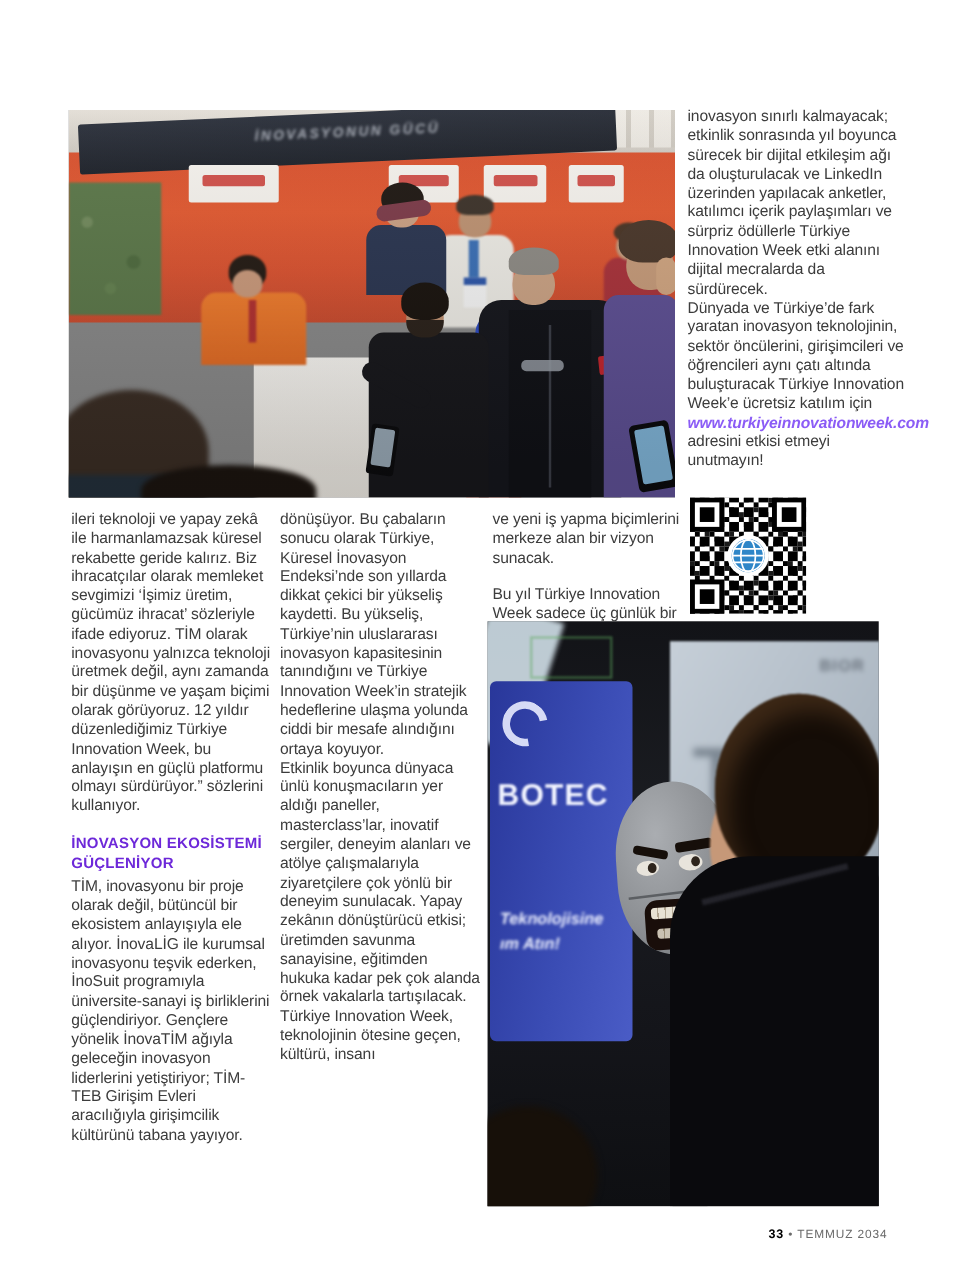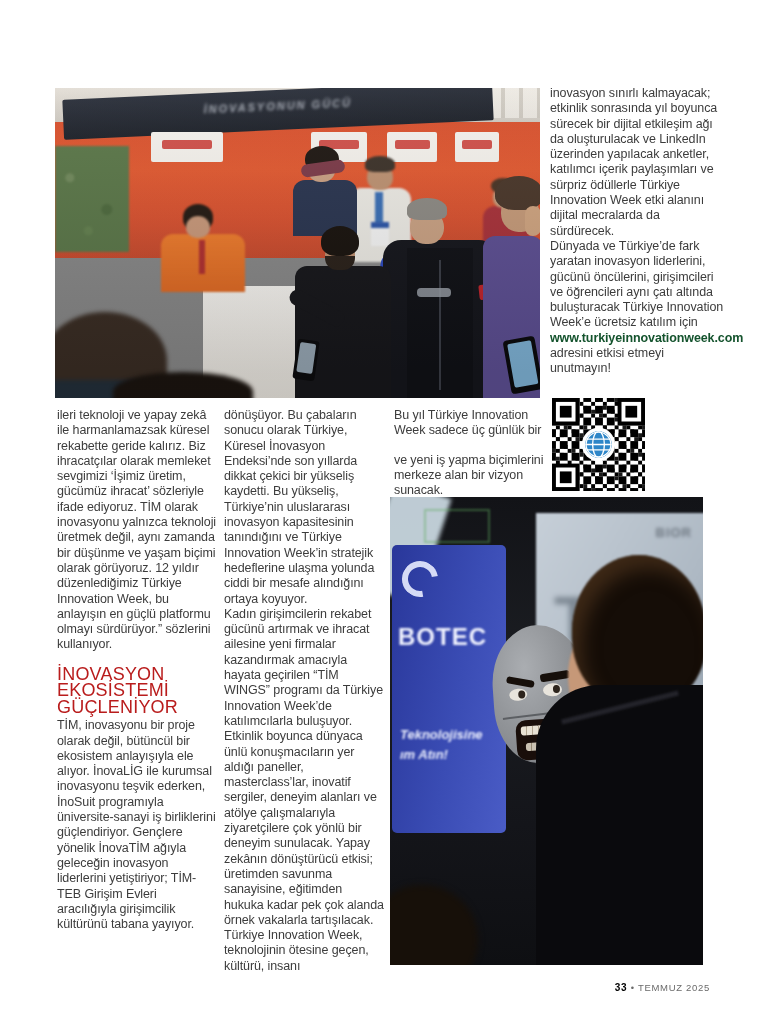--- a/index.html
+++ b/index.html
@@ -142,30 +142,30 @@
     border-radius:50% 50% 42% 46%;
     box-shadow:inset 10px 14px 18px rgba(92,62,34,.55); }
   .pb-skin { left:178px; top:142px; width:32px; height:74px; background:#c69878; border-radius:50%; }
   .pb-shoulder { left:146px; top:188px; width:170px; height:280px; background:#0a0a0d; border-radius:64px 0 0 0; }
   .pb-collar { left:170px; top:208px; width:120px; height:5px; background:#23232a; transform:rotate(-14deg); }
   .pb-fg { left:-24px; top:388px; width:112px; height:110px; background:#171009; border-radius:50%; }
 
   
   .sidebar { position:absolute; left:550px; top:86px; width:174px;
     font-size:12.5px; line-height:15.3px; letter-spacing:-.1px; color:#3c3c3c; }
-  .sidebar .url { font-weight:bold; color:#14532d; }
+  .sidebar .url { font-weight:bold; font-style:italic; color:#8b5cf6; }
   
   #qr { position:absolute; left:552px; top:398px; width:93px; height:93px; }
   
   .col { position:absolute; top:408px; font-size:12.5px; line-height:15.3px; letter-spacing:-.1px; color:#3c3c3c; }
   #col1 { left:57px;  width:161px; }
   #col2 { left:224px; width:161px; }
   #col3 { left:394px; width:152px; }
-  .col h3 { font-size:18px; line-height:16.5px; color:#b91c1c; letter-spacing:.2px;
-    margin:13px 0 3px; font-weight:normal; }
+  .col h3 { font-size:12px; line-height:16.5px; color:#6d28d9; letter-spacing:.2px;
+    margin:13px 0 3px; font-weight:bold; }
   .col p + p { margin-top:0; }
   #col3 p + p { margin-top:14px; }
   
   .footer { position:absolute; right:67px; top:982px; font-size:9.5px; letter-spacing:.7px; color:#6a6a6a; }
   .footer b { color:#000; font-size:10px; }
 </style>
 </head>
 <body>
 
 <div id="page">
@@ -245,21 +245,21 @@
     <div class="abs pt-fg-sh1 blur2"></div>
     <div class="abs pt-fg-head2 blur2"></div>
     <div class="abs pt-phone2">
         <i></i>
       </div>
     <div class="abs pt-vignette"></div>
   </div>
 
   <div class="sidebar">
     <p>inovasyon sınırlı kalmayacak; etkinlik sonrasında yıl boyunca sürecek bir dijital etkileşim ağı da oluşturulacak ve LinkedIn üzerinden yapılacak anketler, katılımcı içerik paylaşımları ve sürpriz ödüllerle Türkiye Innovation Week etki alanını dijital mecralarda da sürdürecek.</p>
-    <p><span>Dünyada ve Türkiye’de fark yaratan inovasyon liderlerini, gücünü öncülerini, girişimcileri ve öğrencileri aynı çatı altında buluşturacak Türkiye Innovation Week’e ücretsiz katılım için </span><span class="url">www.turkiyeinnovationweek.com</span><span> adresini etkisi etmeyi unutmayın!</span></p>
+    <p><span>Dünyada ve Türkiye’de fark yaratan inovasyon teknolojinin, sektör öncülerini, girişimcileri ve öğrencileri aynı çatı altında buluşturacak Türkiye Innovation Week’e ücretsiz katılım için </span><span class="url">www.turkiyeinnovationweek.com</span><span> adresini etkisi etmeyi unutmayın!</span></p>
   </div>
 
   <div id="qr">
     <svg width="93" height="93" viewBox="0 0 95 95">
       <defs>
         <pattern id="qp1" width="12" height="12" patternUnits="userSpaceOnUse">
           <rect x="0" y="0" width="4" height="4"></rect>
             <rect x="8" y="0" width="4" height="4"></rect>
           <rect x="4" y="4" width="4" height="4"></rect>
             <rect x="0" y="8" width="4" height="4"></rect>
@@ -302,27 +302,26 @@
   </div>
 
   <div id="col1" class="col">
     <p>ileri teknoloji ve yapay zekâ ile harmanlamazsak küresel rekabette geride kalırız. Biz ihracatçılar olarak memleket sevgimizi ‘İşimiz üretim, gücümüz ihracat’ sözleriyle ifade ediyoruz. TİM olarak inovasyonu yalnızca teknoloji üretmek değil, aynı zamanda bir düşünme ve yaşam biçimi olarak görüyoruz. 12 yıldır düzenlediğimiz Türkiye Innovation Week, bu anlayışın en güçlü platformu olmayı sürdürüyor.” sözlerini kullanıyor.</p>
     <h3>İNOVASYON EKOSİSTEMİ GÜÇLENİYOR</h3>
     <p>TİM, inovasyonu bir proje olarak değil, bütüncül bir ekosistem anlayışıyla ele alıyor. İnovaLİG ile kurumsal inovasyonu teşvik ederken, İnoSuit programıyla üniversite-sanayi iş birliklerini güçlendiriyor. Gençlere yönelik İnovaTİM ağıyla geleceğin inovasyon liderlerini yetiştiriyor; TİM-TEB Girişim Evleri aracılığıyla girişimcilik kültürünü tabana yayıyor.</p>
   </div>
 
   <div id="col2" class="col">
     <p>dönüşüyor. Bu çabaların sonucu olarak Türkiye, Küresel İnovasyon Endeksi’nde son yıllarda dikkat çekici bir yükseliş kaydetti. Bu yükseliş, Türkiye’nin uluslararası inovasyon kapasitesinin tanındığını ve Türkiye Innovation Week’in stratejik hedeflerine ulaşma yolunda ciddi bir mesafe alındığını ortaya koyuyor.</p>
-    <p>Kadın girişimcilerin rekabet gücünü artırmak ve ihracat ailesine yeni firmalar kazandırmak amacıyla hayata geçirilen “TİM WINGS” programı da Türkiye Innovation Week’de katılımcılarla buluşuyor.</p>
     <p>Etkinlik boyunca dünyaca ünlü konuşmacıların yer aldığı paneller, masterclass’lar, inovatif sergiler, deneyim alanları ve atölye çalışmalarıyla ziyaretçilere çok yönlü bir deneyim sunulacak. Yapay zekânın dönüştürücü etkisi; üretimden savunma sanayisine, eğitimden hukuka kadar pek çok alanda örnek vakalarla tartışılacak. Türkiye Innovation Week, teknolojinin ötesine geçen, kültürü, insanı</p>
   </div>
 
   <div id="col3" class="col">
+    <p>ve yeni iş yapma biçimlerini merkeze alan bir vizyon sunacak.</p>
     <p>Bu yıl Türkiye Innovation Week sadece üç günlük bir</p>
-    <p>ve yeni iş yapma biçimlerini merkeze alan bir vizyon sunacak.</p>
   </div>
 
   <div id="photo-bottom" class="photo">
     <div class="abs pb-bg"></div>
     <div class="abs pb-light blur2"></div>
     <div class="abs pb-greenframe blur1"></div>
     <div class="abs pb-screen blur1">
       <div class="abs pb-screen-logo">BIOR</div>
       <div class="abs pb-screen-T">T</div>
     </div>
@@ -352,16 +351,16 @@
     <div class="abs pb-skin blur1"></div>
     <div class="abs pb-hair blur1"></div>
     <div class="abs pb-shoulder"></div>
     <div class="abs pb-collar blur1"></div>
     <div class="abs pb-fg blur3"></div>
   </div>
 
   <div class="footer">
     <b>33</b>
     <span>•</span>
-    <span>TEMMUZ 2025</span>
+    <span>TEMMUZ 2034</span>
   </div>
 
 </div>
 
 </body></html>

